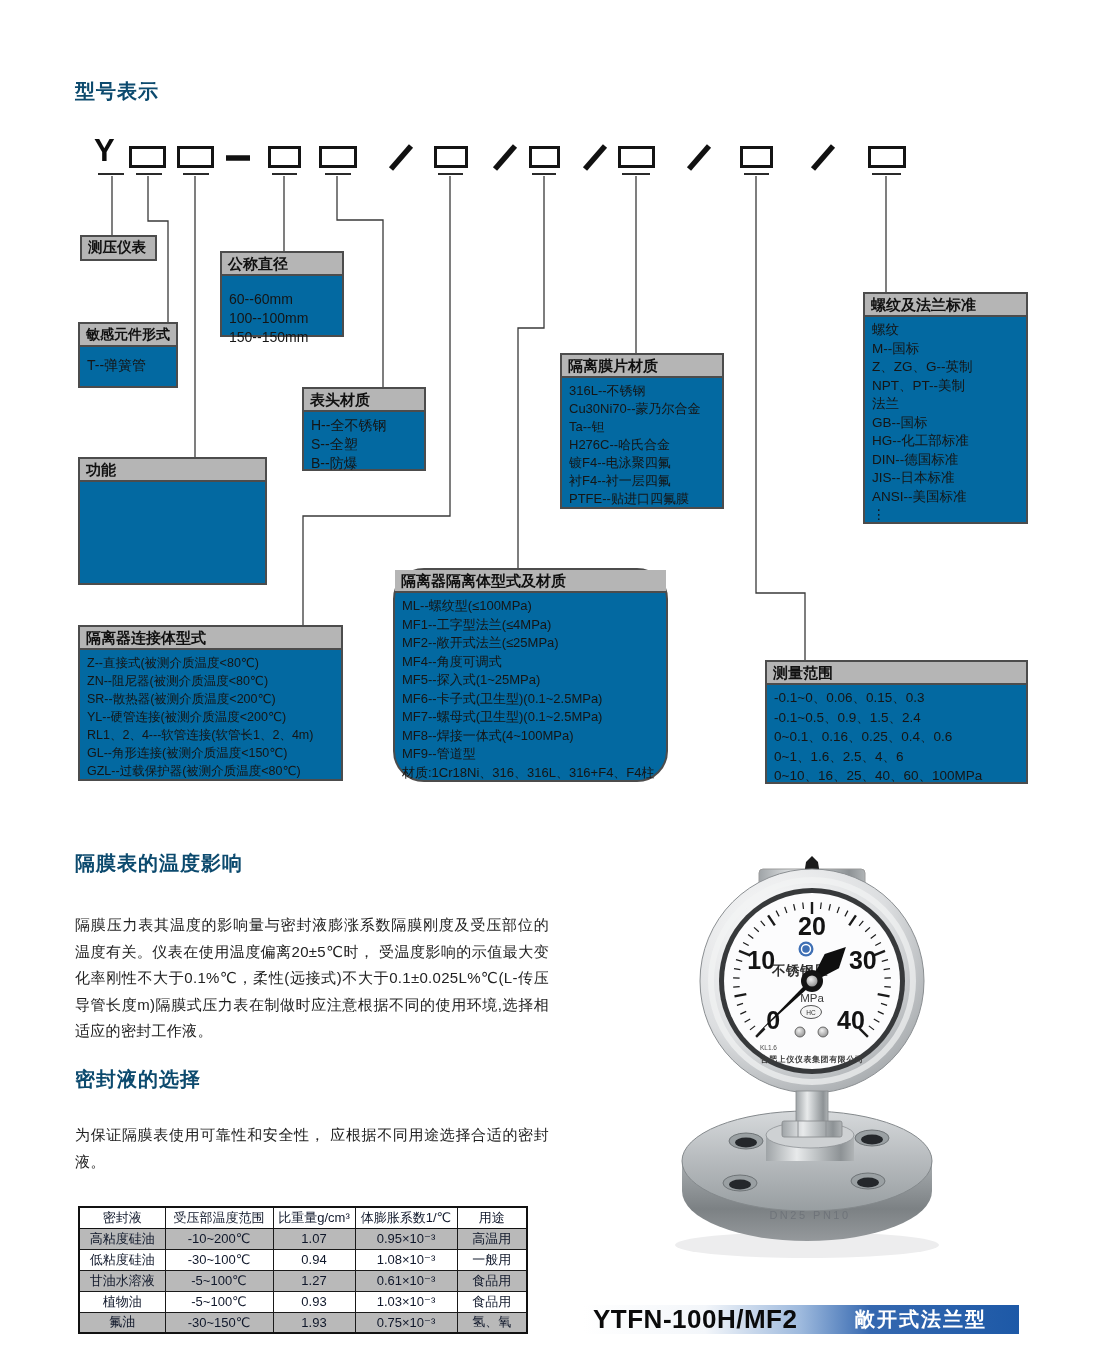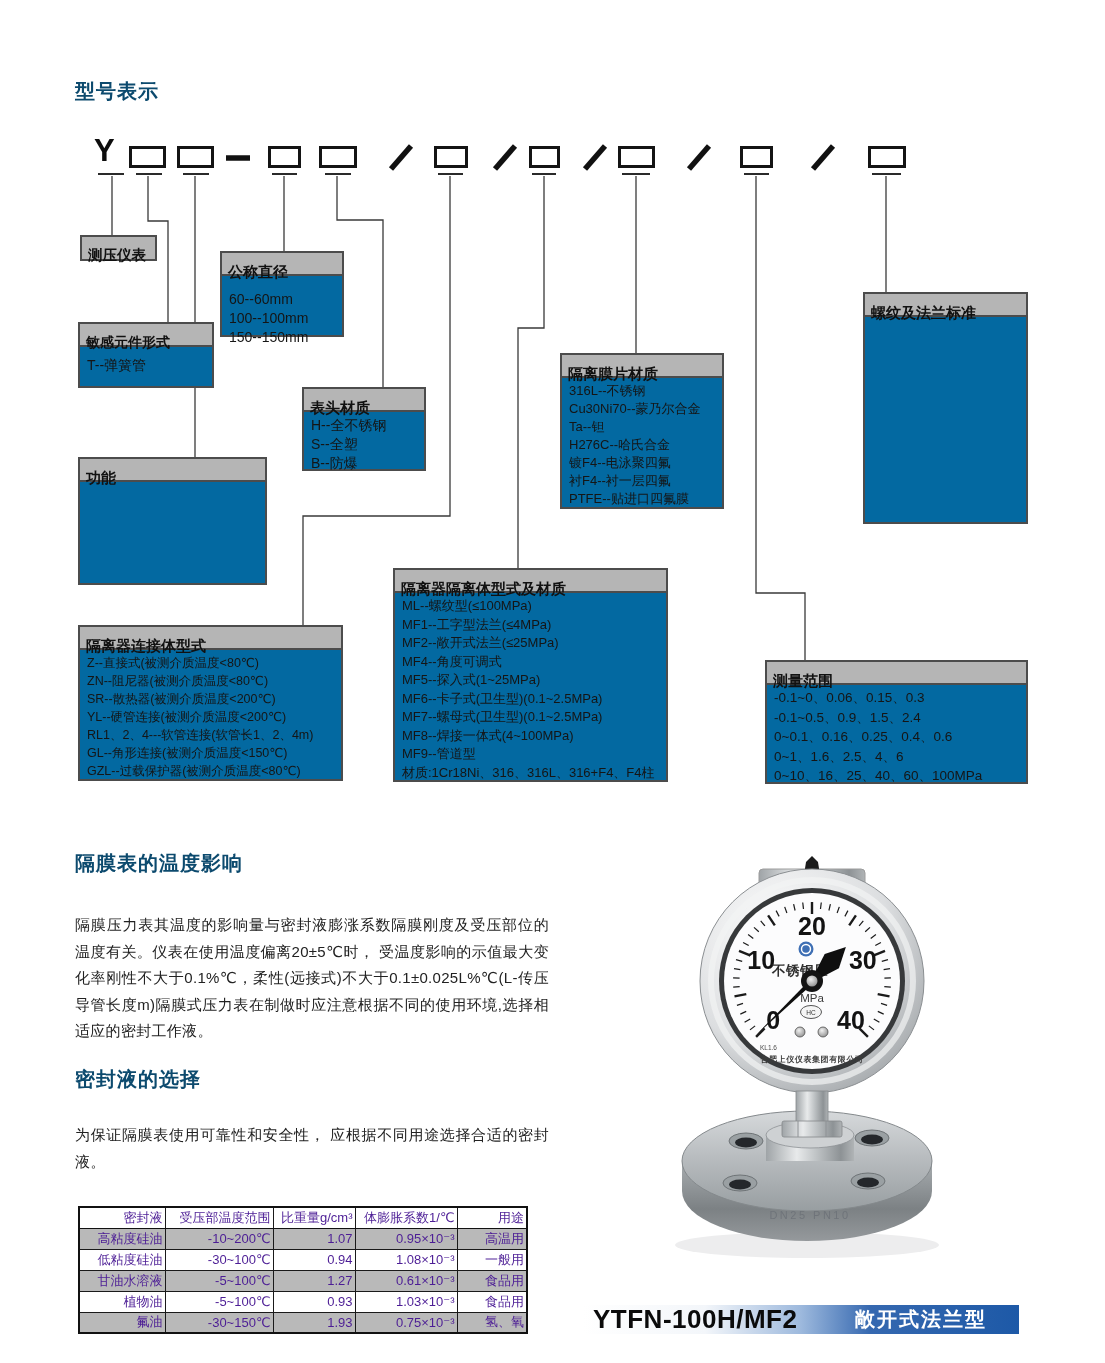--- a/index.html
+++ b/index.html
@@ -11,35 +11,35 @@
 
   
   #diag-svg { position:absolute; left:0; top:0; pointer-events:none; }
 
   
   .cbox { position:absolute; width:37px; height:22px; border:3px solid #141414; background:#fff; }
   #y-prefix { position:absolute; left:94px; top:136px; font-size:31px; font-weight:900; color:#0d0d0d; line-height:30px; }
 
   
   .lbox { position:absolute; border:2px solid #4c4c4c; background:#0369a1; }
-  .lbox-h { background:#b5b5b5; border-bottom:2px solid #4c4c4c; height:23px; line-height:21px; padding:8px 6px;
+  .lbox-h { background:#b5b5b5; border-bottom:2px solid #4c4c4c; height:23px; line-height:21px; padding:0 6px;
             font-size:15px; font-weight:600; color:#111; white-space:nowrap; }
   .lbox.solo { background:#b5b5b5; }
   .lbox.solo .lbox-h { border-bottom:none; background:transparent; }
   .lbox-b { padding:4px 6px 2px 7px; }
   .lline { white-space:nowrap; color:#151515; font-size:var(--fs,13px); line-height:var(--lh,19px); }
 
   
   .para { position:absolute; width:474px; font-size:15px; line-height:26.5px; text-align:justify; color:#222; letter-spacing:0.3px; }
 
   
   #seal-table { position:absolute; left:78px; top:1206px; border-collapse:collapse; table-layout:fixed;
                 border:2.5px solid #111; font-size:13px; }
-  #seal-table th, #seal-table td { border:1px solid #1a1a1a; height:21px; text-align:right; padding:0 2px;
-                white-space:nowrap; font-weight:400; color:#4c1d95; }
+  #seal-table th, #seal-table td { border:1px solid #1a1a1a; height:21px; text-align:center; padding:0 2px;
+                white-space:nowrap; font-weight:400; color:#0f172a; }
   #seal-table thead th { background:#fff; border-bottom:1.5px solid #111; }
   #seal-table tbody tr:nth-child(odd) { background:#b9b9b9; }
 
   
   #model-bar { position:absolute; left:583px; top:1305px; width:436px; height:29px; display:flex; align-items:center;
                background:linear-gradient(90deg,#ffffff 0%,#f3f6fa 28%,#9db9dd 50%,#3568b0 66%,#1d59a7 100%); }
   #model-bar .model { margin-left:10px; font-size:26px; font-weight:800; color:#0b0b0b; letter-spacing:0.5px; }
   #model-bar .tname { margin-left:auto; margin-right:32px; font-size:20px; font-weight:700; color:#ffffff; letter-spacing:2px; }
 
   
@@ -112,21 +112,21 @@
 
   <div class="lbox" style="left:220px;top:251px;width:124px;height:86px;">
     <div class="lbox-h">公称直径</div>
     <div class="lbox-b" style="--fs:14px;--lh:19px;padding-top:6px;margin-top:8px;">
         <div class="lline">60--60mm</div>
         <div class="lline">100--100mm</div>
         <div class="lline">150--150mm</div>
       </div>
   </div>
 
-  <div class="lbox" style="left:78px;top:322px;width:136px;height:66px;">
+  <div class="lbox" style="left:78px;top:322px;width:100px;height:66px;">
     <div class="lbox-h" style="font-size:14px;">敏感元件形式</div>
     <div class="lbox-b" style="--fs:14px;--lh:21px;padding-top:8px;">
         <div class="lline">T--弹簧管</div>
       </div>
   </div>
 
   <div class="lbox" style="left:302px;top:387px;width:124px;height:84px;">
     <div class="lbox-h">表头材质</div>
     <div class="lbox-b" style="--fs:14px;--lh:19px;">
         <div class="lline">H--全不锈钢</div>
@@ -158,38 +158,51 @@
         <div class="lline">Z--直接式(被测介质温度&lt;80℃)</div>
         <div class="lline">ZN--阻尼器(被测介质温度&lt;80℃)</div>
         <div class="lline">SR--散热器(被测介质温度&lt;200℃)</div>
         <div class="lline">YL--硬管连接(被测介质温度&lt;200℃)</div>
         <div class="lline">RL1、2、4---软管连接(软管长1、2、4m)</div>
         <div class="lline">GL--角形连接(被测介质温度&lt;150℃)</div>
         <div class="lline">GZL--过载保护器(被测介质温度&lt;80℃)</div>
       </div>
   </div>
 
-  <div class="lbox" style="left:393px;top:568px;width:275px;height:214px;">
+  <div class="lbox" style="left:393px;top:568px;width:275px;height:214px;border-radius:31px;">
     <div class="lbox-h">隔离器隔离体型式及材质</div>
     <div class="lbox-b" style="--fs:13px;--lh:18.5px;">
         <div class="lline">ML--螺纹型(≤100MPa)</div>
         <div class="lline">MF1--工字型法兰(≤4MPa)</div>
         <div class="lline">MF2--敞开式法兰(≤25MPa)</div>
         <div class="lline">MF4--角度可调式</div>
         <div class="lline">MF5--探入式(1~25MPa)</div>
         <div class="lline">MF6--卡子式(卫生型)(0.1~2.5MPa)</div>
         <div class="lline">MF7--螺母式(卫生型)(0.1~2.5MPa)</div>
         <div class="lline">MF8--焊接一体式(4~100MPa)</div>
         <div class="lline">MF9--管道型</div>
         <div class="lline">材质:1Cr18Ni、316、316L、316+F4、F4柱</div>
       </div>
   </div>
 
   <div class="lbox" style="left:863px;top:292px;width:165px;height:232px;">
     <div class="lbox-h">螺纹及法兰标准</div>
+    <div class="lbox-b" style="--fs:13.5px;--lh:18.5px;">
+        <div class="lline">螺纹</div>
+        <div class="lline">M--国标</div>
+        <div class="lline">Z、ZG、G--英制</div>
+        <div class="lline">NPT、PT--美制</div>
+        <div class="lline">法兰</div>
+        <div class="lline">GB--国标</div>
+        <div class="lline">HG--化工部标准</div>
+        <div class="lline">DIN--德国标准</div>
+        <div class="lline">JIS--日本标准</div>
+        <div class="lline">ANSI--美国标准</div>
+        <div class="lline">⋮</div>
+      </div>
   </div>
 
   <div class="lbox" style="left:765px;top:660px;width:263px;height:124px;">
     <div class="lbox-h">测量范围</div>
     <div class="lbox-b" style="--fs:13.5px;--lh:19.5px;padding-top:3px;">
         <div class="lline">-0.1~0、0.06、0.15、0.3</div>
         <div class="lline">-0.1~0.5、0.9、1.5、2.4</div>
         <div class="lline">0~0.1、0.16、0.25、0.4、0.6</div>
         <div class="lline">0~1、1.6、2.5、4、6</div>
         <div class="lline">0~10、16、25、40、60、100MPa</div>

